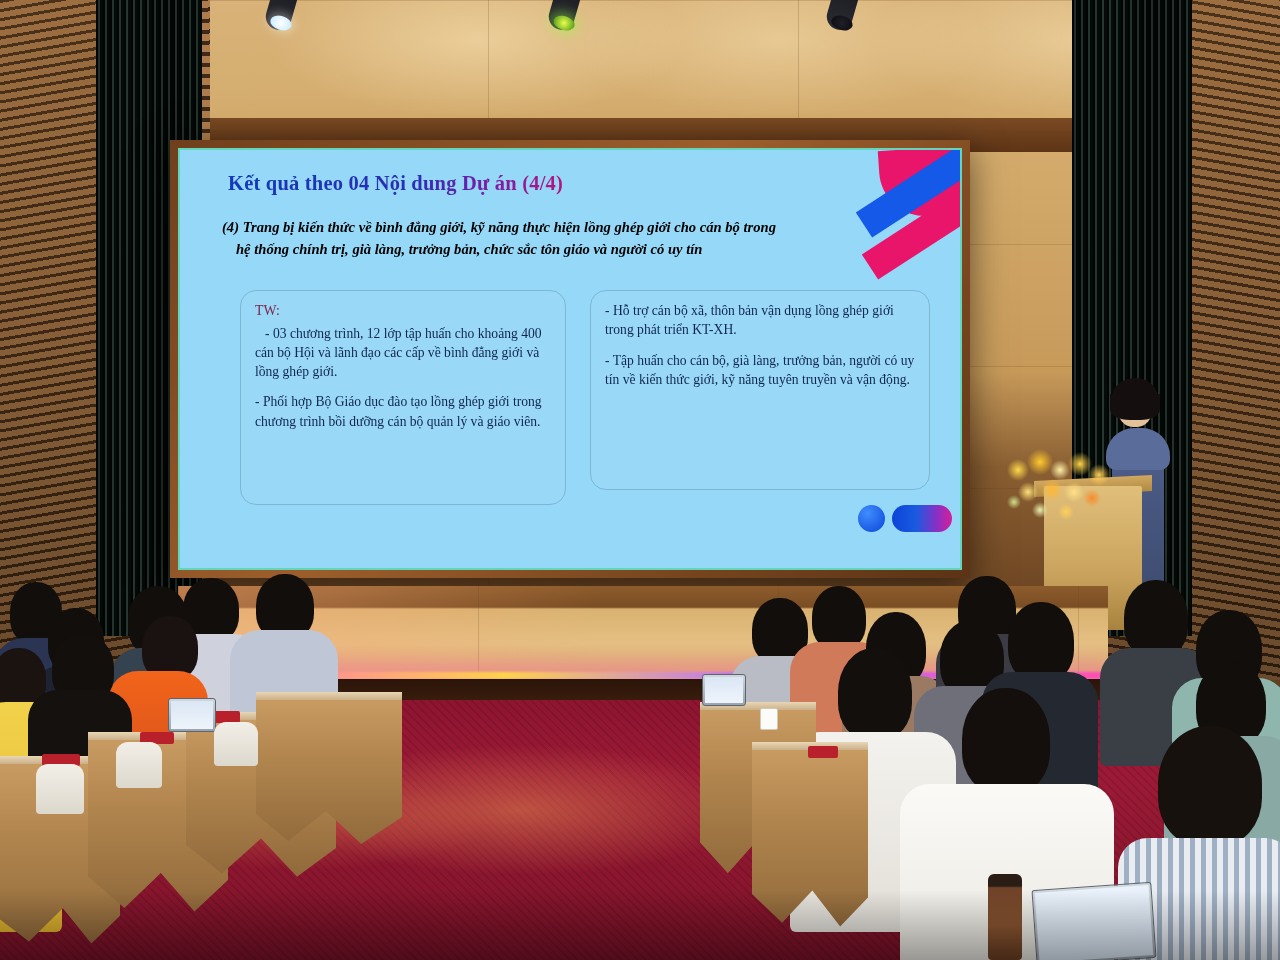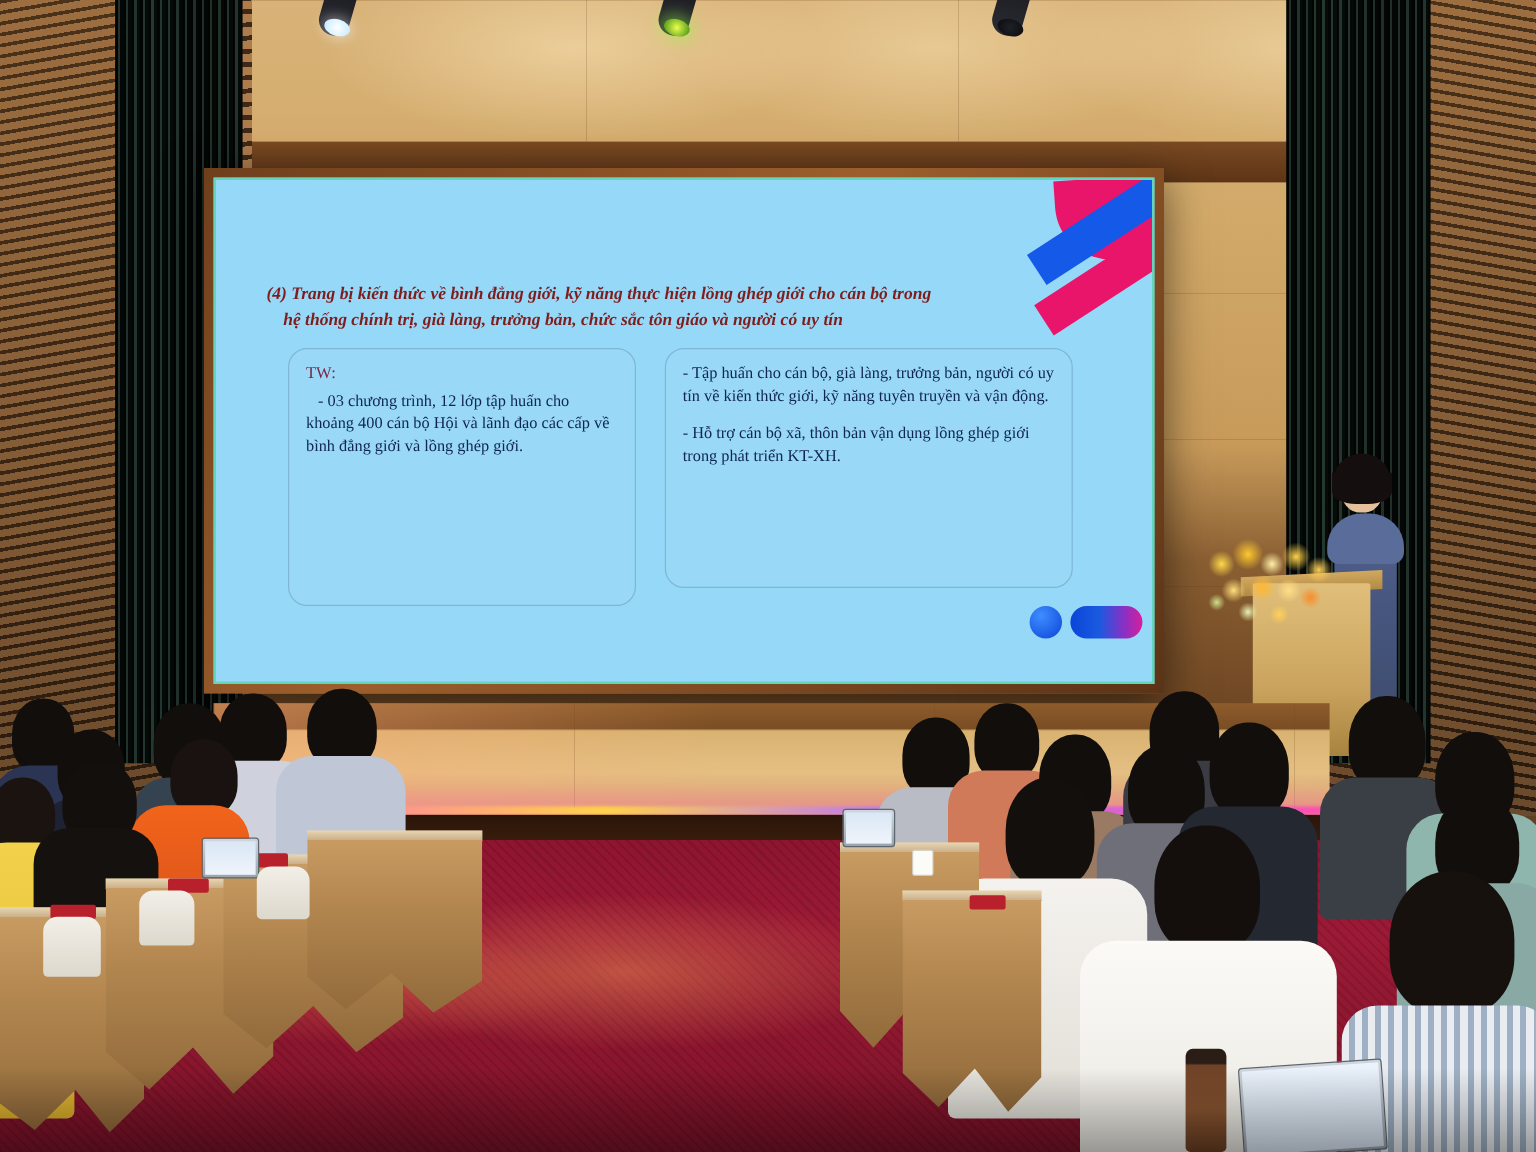--- a/index.html
+++ b/index.html
@@ -121,37 +121,37 @@
   
   .slide-title{
     position:absolute; left:48px; top:22px;
     font-size: 20.5px; font-weight: bold; letter-spacing:.2px;
     background: linear-gradient(90deg,#1338b8 0%, #2a2fb5 55%, #7a1ea8 78%, #b4177f 100%);
     -webkit-background-clip: text; background-clip: text; color: transparent;
     text-shadow: none;
     white-space: nowrap;
   }
   .slide-sub{
-    position:absolute; left:42px; top:84px; width:672px;
+    position:absolute; left:42px; top:66px; width:672px;
     font-size: 14.6px; font-weight: bold; font-style: italic;
-    color:#7f1d1d; line-height: 1.52;
+    color:#000000; line-height: 1.52;
   }
   .slide-sub .l2{ display:block; padding-left:14px; }
 
   .boxes{ position:absolute; left:60px; top:140px; width:700px; display:flex; gap:24px; }
   .panel{
     border: 1.6px solid #7fb6d6;
     border-radius: 16px;
     padding: 10px 12px 12px 14px;
     background: rgba(255,255,255,.035);
     color:#10264f;
     font-size: 13.6px;
     line-height: 1.42;
   }
-  .panel.tw{ width: 290px; height: 215px; }
+  .panel.tw{ width: 326px; height: 215px; }
   .panel.dp{ width: 340px; height: 200px; }
   .panel-head{ color:#7b2548; font-size:13.8px; margin-bottom:3px; }
   .panel p{ margin: 0 0 11px 0; }
   .panel p.indent{ text-indent: 10px; }
 
   
   .stage-front{
     position:absolute; left:178px; top:586px; width:930px; height:96px;
     background: linear-gradient(180deg,#8d5c2c 0%, #7a4d23 22%, #d9b271 24%, #e4c083 60%, #d8ab66 92%);
   }
@@ -334,36 +334,38 @@
   <div class="screen-frame">
     <div class="slide">
       <div class="slide-inner">
 
         <div class="deco-tr">
           <div class="deco-semicircle"></div>
           <div class="deco-band blue"></div>
           <div class="deco-band pink"></div>
         </div>
 
+        <div class="slide-title">Kết quả theo 04 Nội dung Dự án (4/4)</div>
 
         <div class="slide-sub">
           <span>(4) Trang bị kiến thức về bình đẳng giới, kỹ năng thực hiện lồng ghép giới cho cán bộ trong</span>
           <span class="l2">hệ thống chính trị, già làng, trưởng bản, chức sắc tôn giáo và người có uy tín</span>
         </div>
 
         <div class="boxes">
 
           <div class="panel tw">
             <div class="panel-head">TW:</div>
             <p class="indent">- 03 chương trình, 12 lớp tập huấn cho khoảng 400 cán bộ Hội và lãnh đạo các cấp về bình đẳng giới và lồng ghép giới.</p>
+            <p>- Phối hợp Bộ Giáo dục đào tạo lồng ghép giới trong chương trình bồi dưỡng cán bộ quản lý và giáo viên.</p>
           </div>
 
           <div class="panel dp">
+            <p>- Hỗ trợ cán bộ xã, thôn bản vận dụng lồng ghép giới trong phát triển KT-XH.</p>
             <p>- Tập huấn cho cán bộ, già làng, trưởng bản, người có uy tín về kiến thức giới, kỹ năng tuyên truyền và vận động.</p>
-            <p>- Hỗ trợ cán bộ xã, thôn bản vận dụng lồng ghép giới trong phát triển KT-XH.</p>
           </div>
 
         </div>
 
         <div class="deco-br">
           <div class="deco-dot"></div>
           <div class="deco-pill"></div>
         </div>
 
       </div>

